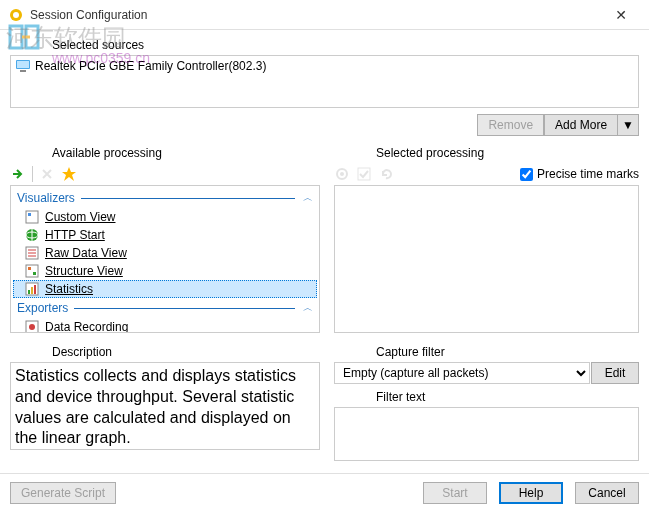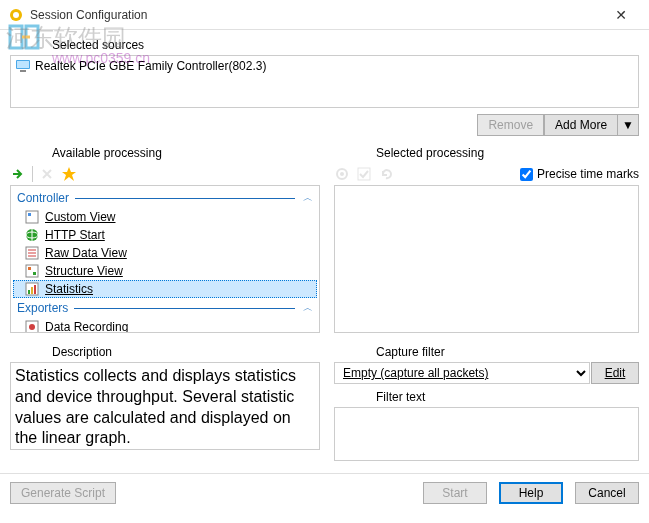--- a/index.html
+++ b/index.html
@@ -44,21 +44,21 @@
 .tree-group::after { content: ""; flex: 1; height: 1px; background: #1a6bba; margin: 0 18px 0 6px; }
 .tree-group .chevron { position: absolute; right: 4px; color: #1a6bba; font-size: 10px; }
 .tree-item { display: flex; align-items: center; padding: 2px 4px 2px 12px; cursor: default; text-decoration: underline; }
 .tree-item.selected { background: #cce8ff; border: 1px dotted #0078d7; padding: 1px 3px 1px 11px; }
 .tree-item .icon { width: 16px; height: 14px; margin-right: 4px; flex-shrink: 0; }
 
 .empty-box { border: 1px solid #ccc; background: #fff; height: 148px; }
 
 .desc-box { border: 1px solid #ccc; background: #fff; height: 88px; padding: 3px 4px; font-size: 16px; line-height: 1.3; overflow: auto; }
 
-.filter-row { display: flex; gap: 1px; margin-bottom: 6px; text-decoration: underline; }
+.filter-row { display: flex; gap: 1px; margin-bottom: 6px; }
 .filter-select { flex: 1; border: 1px solid #ccc; background: #fff; padding: 2px 4px; font-family: inherit; font-size: 12px; }
 .filter-text-box { border: 1px solid #ccc; background: #fff; height: 54px; }
 
 .bottom-bar { display: flex; padding: 8px 10px; border-top: 1px solid #e0e0e0; gap: 12px; margin-top: 2px; }
 .bottom-bar .spacer { flex: 1; }
 
 
 .ico-monitor { fill: #3a9de8; }
 .ico-star { fill: #ffb800; }
 </style>
@@ -113,21 +113,21 @@
         <span class="tb-sep"></span>
         <svg class="tb-icon disabled" viewBox="0 0 16 16">
             <path d="M4 4 L12 12 M12 4 L4 12" stroke="#bbb" stroke-width="2"></path>
           </svg>
         <svg class="tb-icon" viewBox="0 0 16 16">
             <path class="ico-star" d="M8 1 L10 6 L15 6 L11 9 L13 15 L8 11 L3 15 L5 9 L1 6 L6 6 Z"></path>
           </svg>
       </div>
       <div class="tree-box">
         <div class="tree-group">
-          <span>Controller</span>
+          <span>Visualizers</span>
           <span class="chevron">︿</span>
         </div>
         <div class="tree-item">
           <svg class="icon" viewBox="0 0 16 14">
               <rect x="1" y="1" width="12" height="12" fill="#fff" stroke="#888"></rect>
               <rect x="3" y="3" width="3" height="3" fill="#4a90e2"></rect>
             </svg>
           <span>Custom View</span>
         </div>
         <div class="tree-item">

